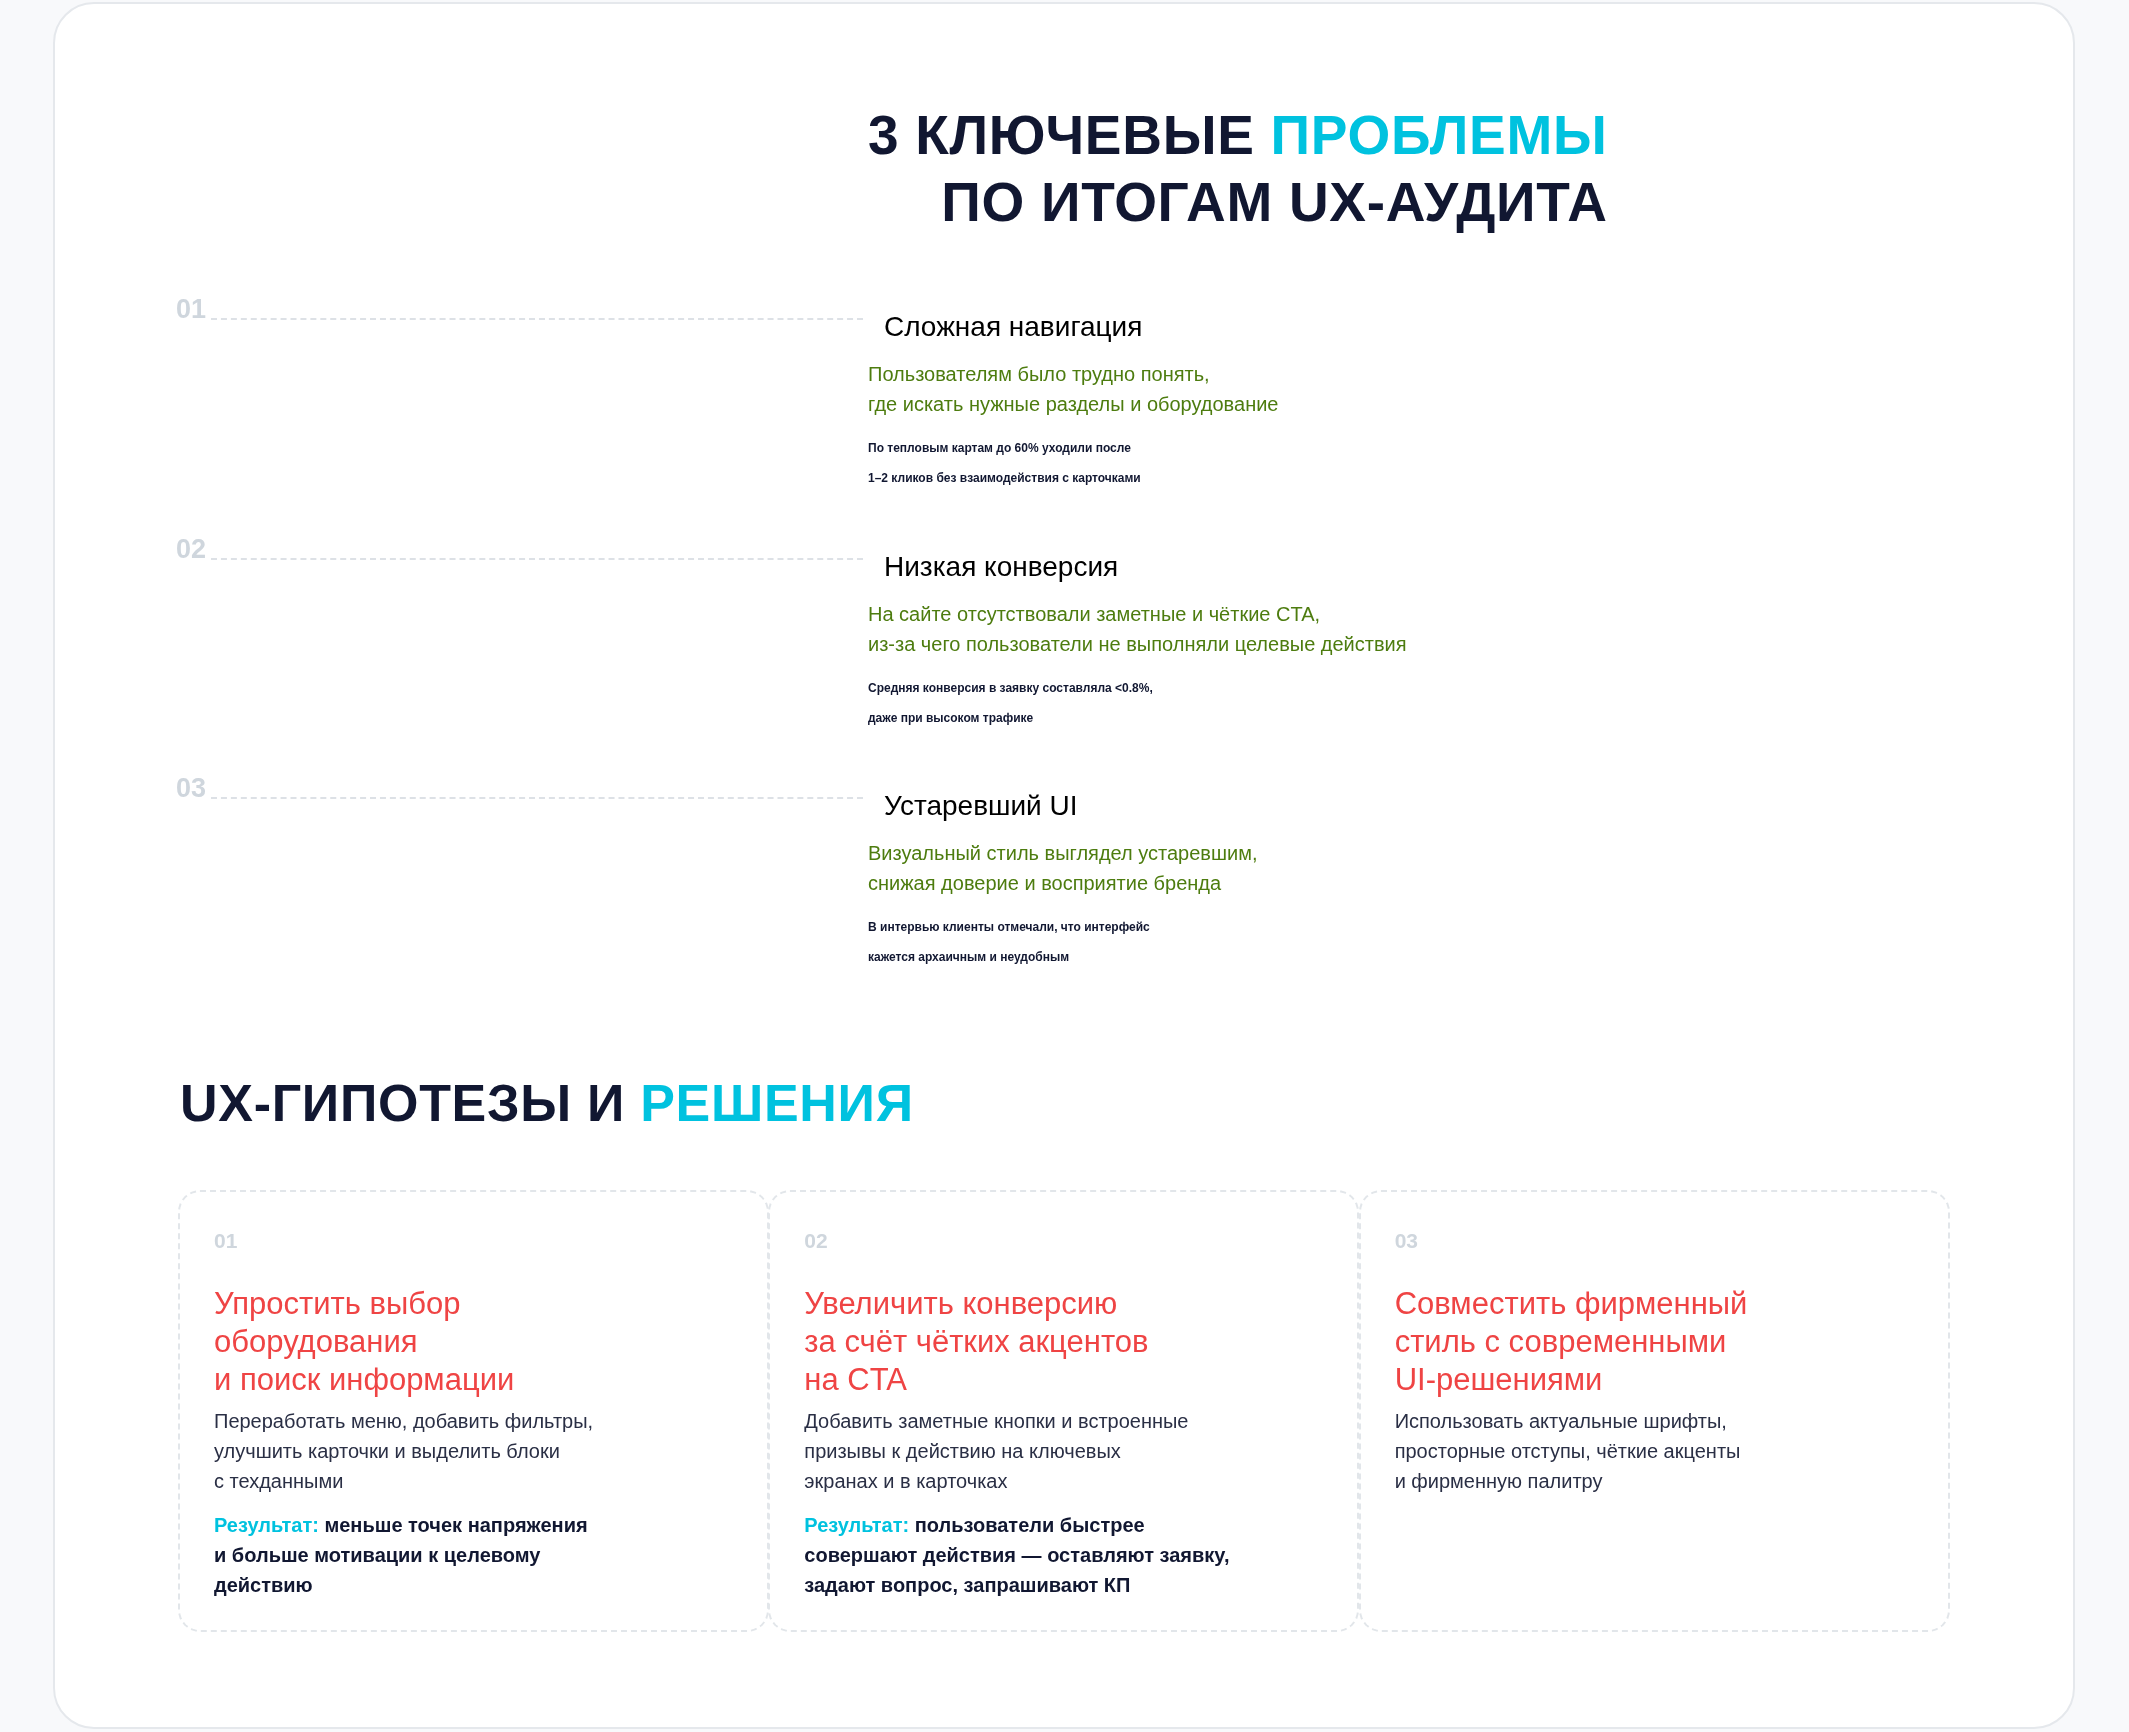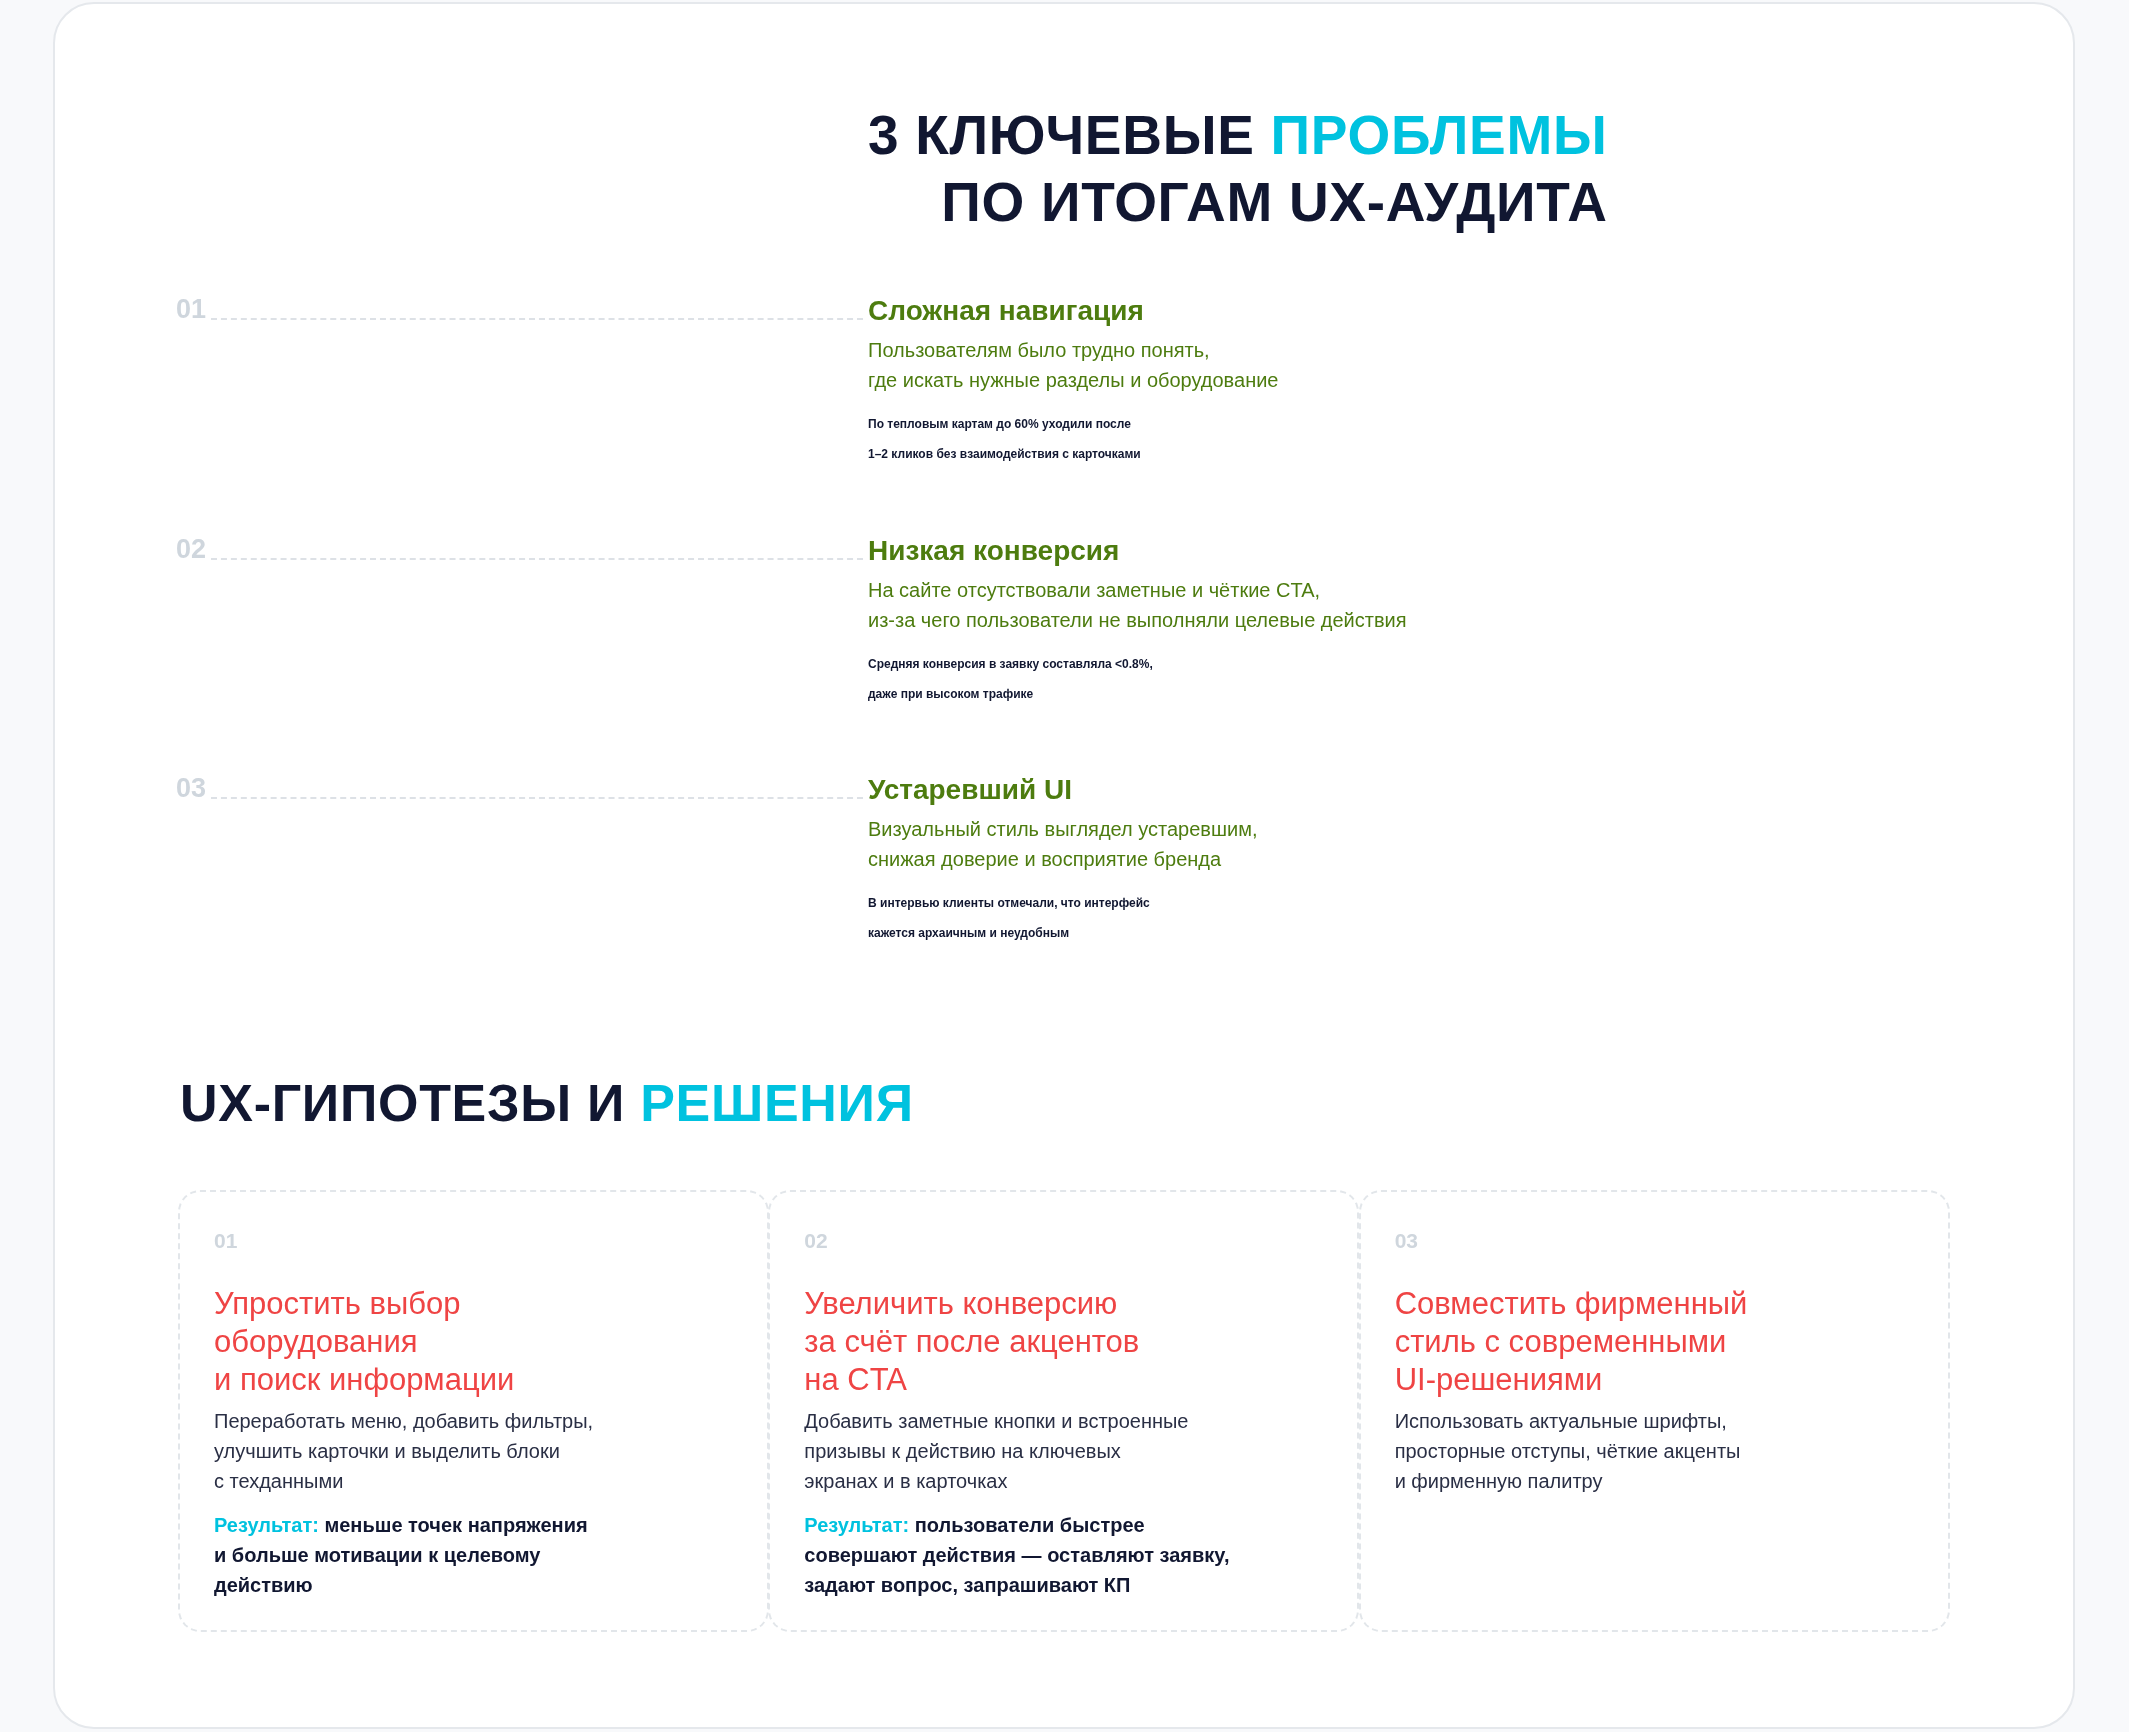--- a/index.html
+++ b/index.html
@@ -24,21 +24,21 @@
   .prob-num {
     position: absolute; left: 176px; top: 0; font-size: 27px; line-height: 30px; font-weight: 700;
     color: #CFD6DD;
   }
   .prob-line {
     position: absolute; left: 211px; top: 24px; width: 652px; height: 0;
     border-top: 2.2px dashed #DDE1E6;
   }
   .prob-body { position: absolute; left: 868px; top: 0; width: 739px; }
   .prob-heading {
-    margin: 0; font-size: 28px; line-height: 33px; font-weight: 700; color: #4d7c0f; white-space: nowrap;
+    margin: 16px; font-size: 28px; line-height: 33px; font-weight: 400; color: #000000; white-space: nowrap;
   }
   .prob-text {
     margin: 8px 0 0 0; font-size: 20px; line-height: 30px; font-weight: 400; color: #4d7c0f; white-space: pre-line;
   }
   .prob-fact {
     margin: 14px 0 0 0; font-size: 12px; line-height: 30px; font-weight: 700; color: #111731; white-space: pre-line;
   }
   .h2 {
     left: 180px; top: 1072px; margin: 0;
     font-size: 52px; line-height: 62px; font-weight: 700; letter-spacing: 0.7px;
@@ -121,21 +121,21 @@
     <p class="card-text">Переработать меню, добавить фильтры,
 улучшить карточки и выделить блоки
 с техданными</p>
     <p class="card-result"><span class="lbl">Результат:</span><span> меньше точек напряжения
 и больше мотивации к целевому
 действию</span></p>
   </div>
   <div class="card">
     <div class="card-num">02</div>
     <h3 class="card-title">Увеличить конверсию
-за счёт после акцентов
+за счёт чётких акцентов
 на CTA</h3>
     <p class="card-text">Добавить заметные кнопки и встроенные
 призывы к действию на ключевых
 экранах и в карточках</p>
     <p class="card-result"><span class="lbl">Результат:</span><span> пользователи быстрее
 совершают действия — оставляют заявку,
 задают вопрос, запрашивают КП</span></p>
   </div>
   <div class="card">
     <div class="card-num">03</div>

